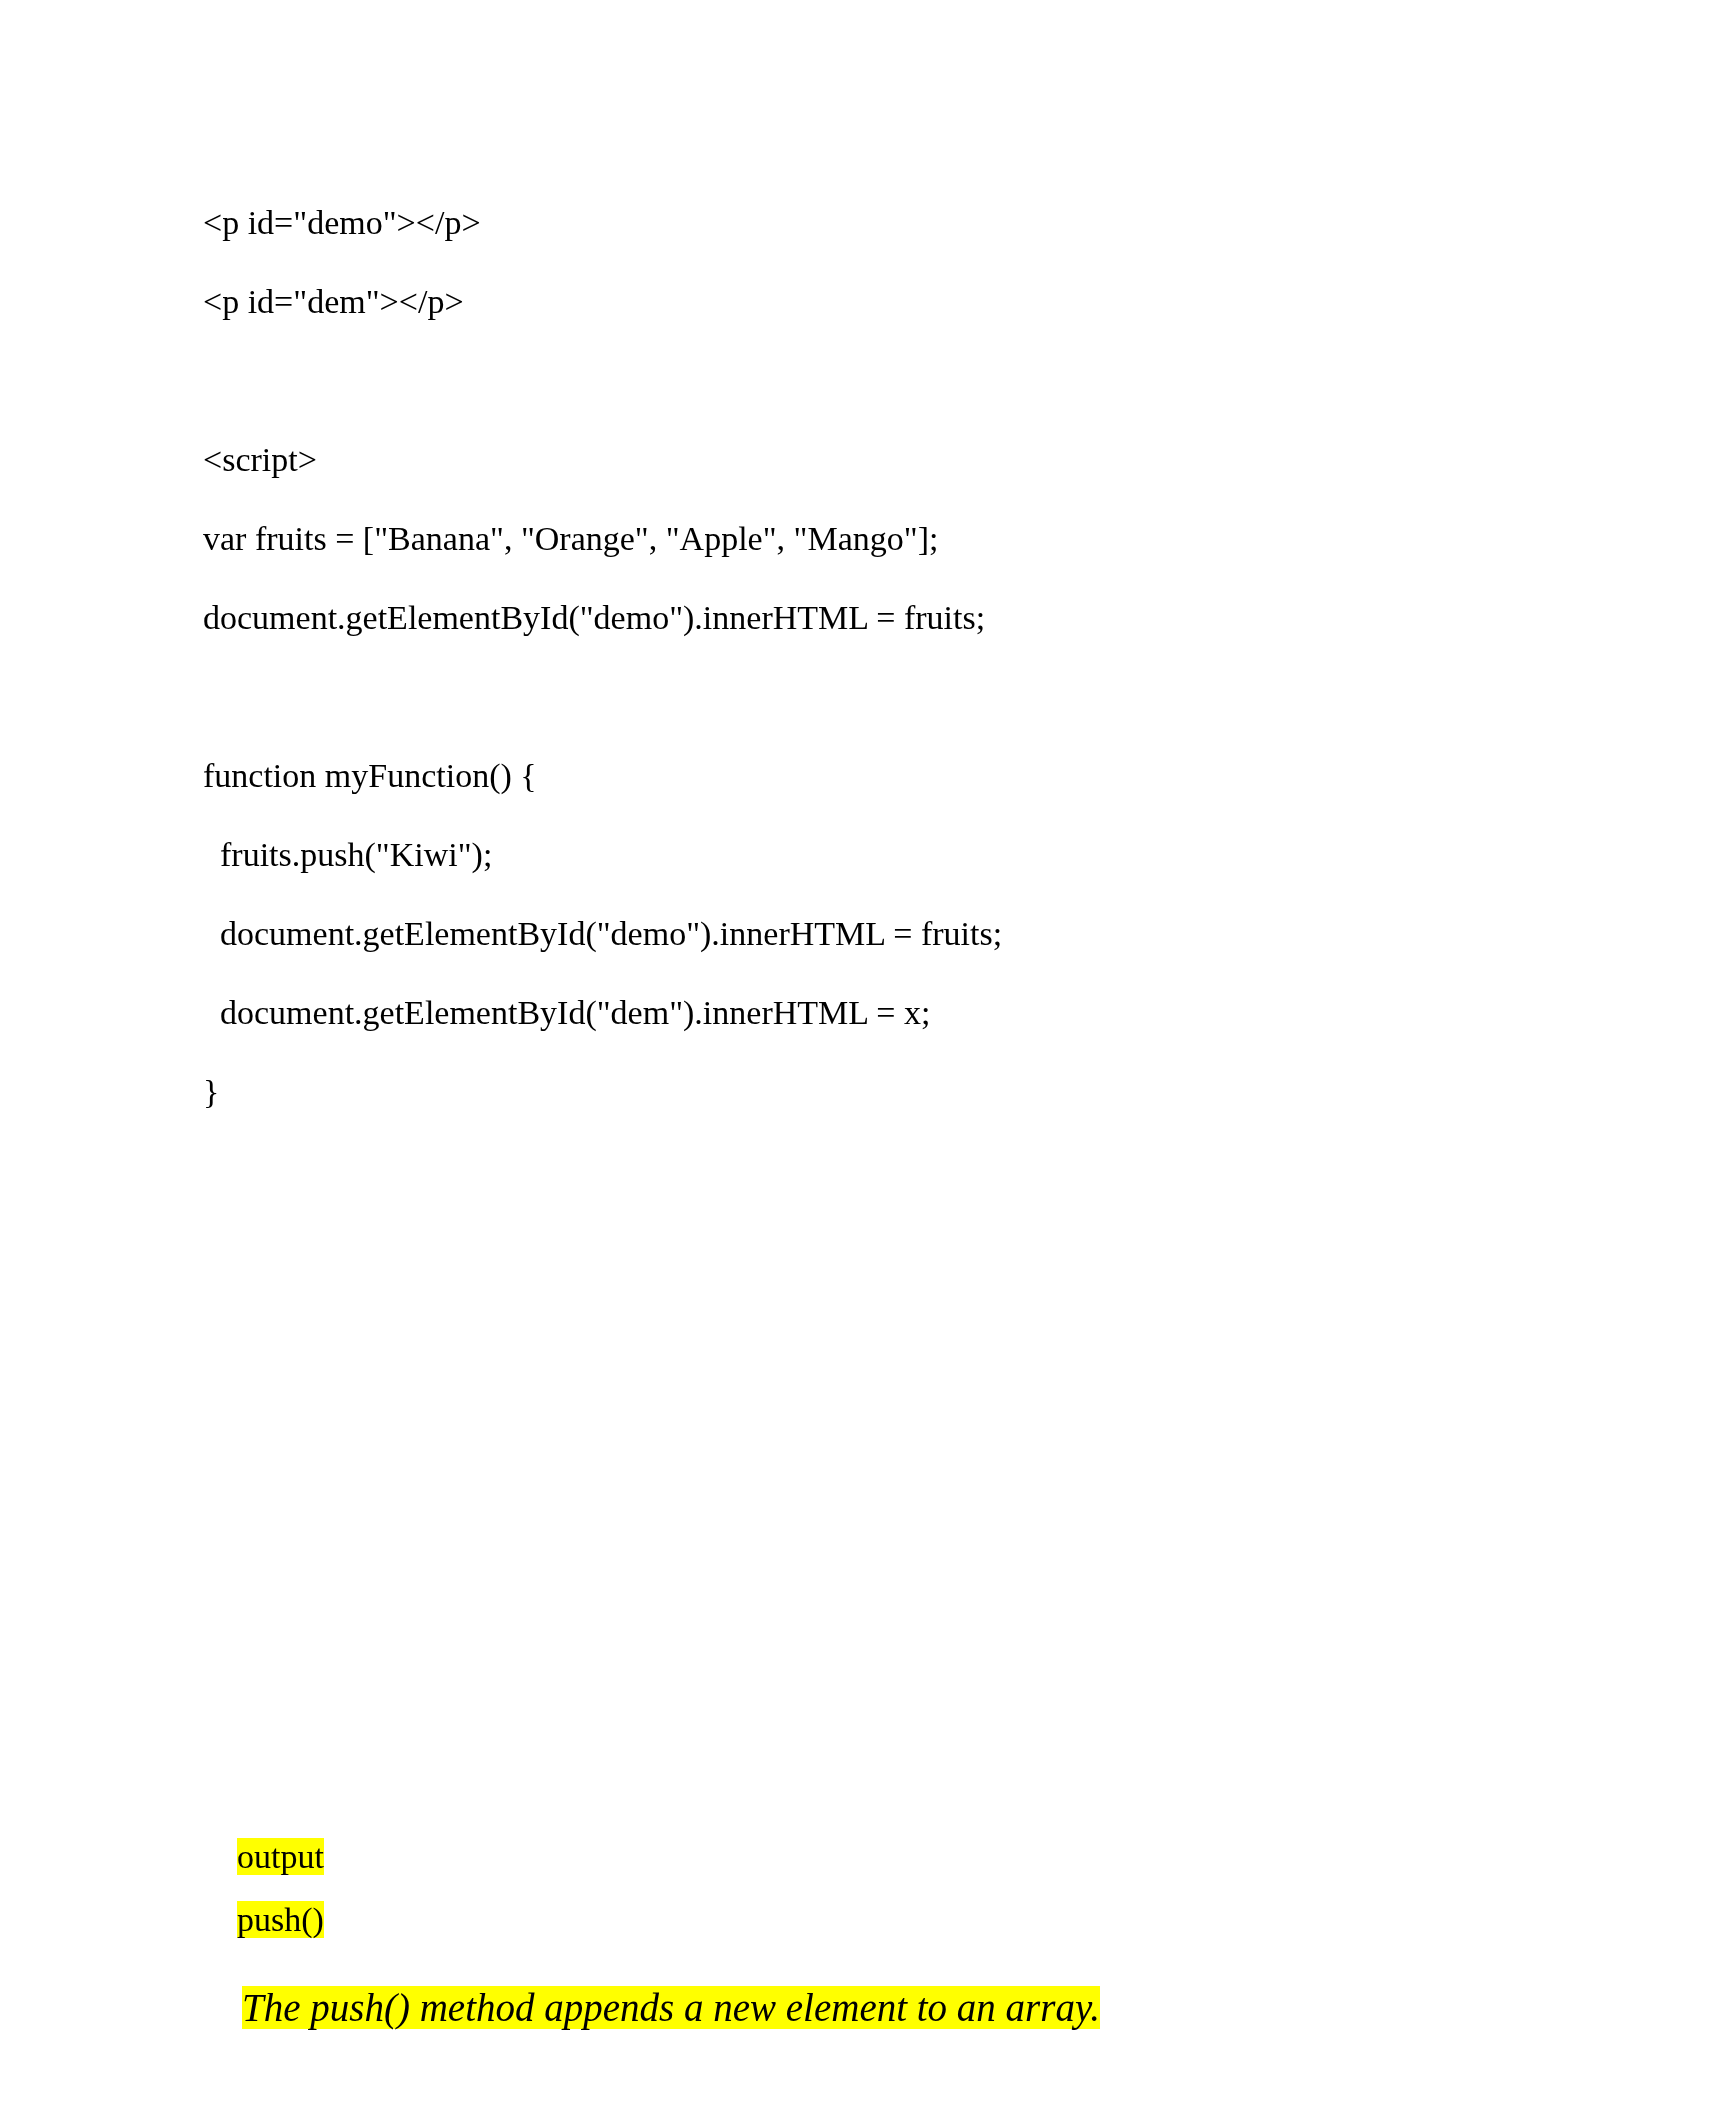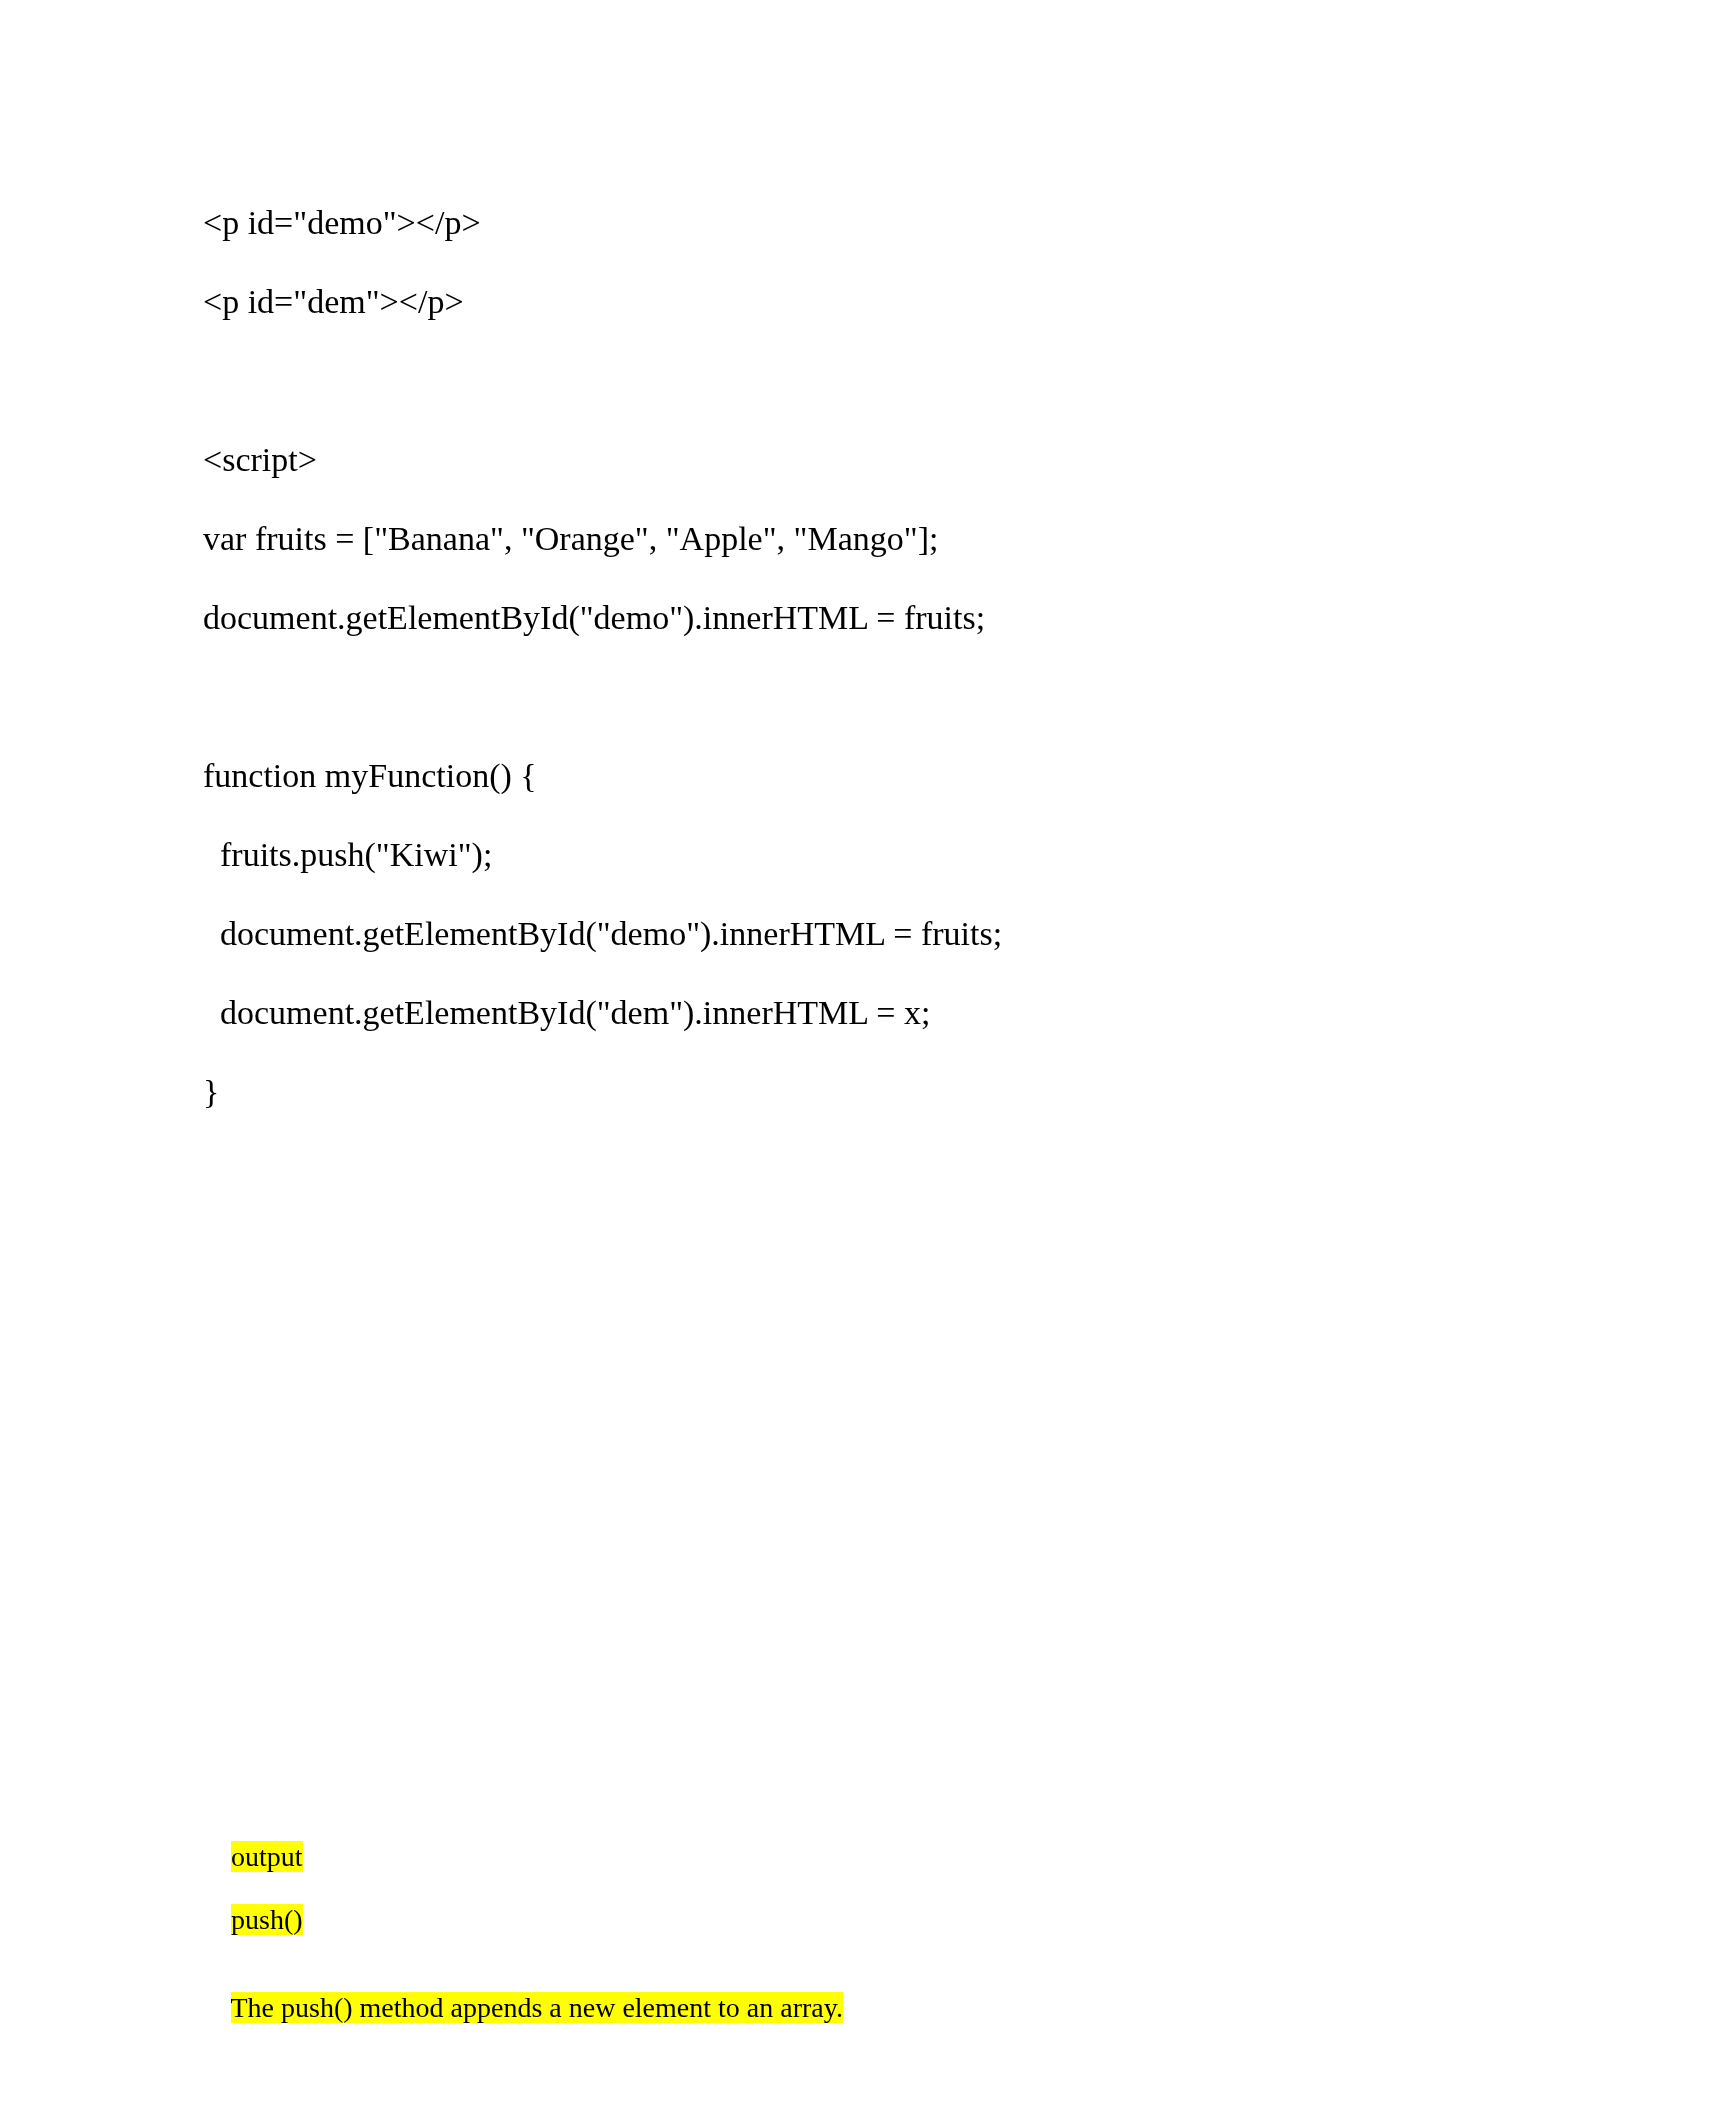--- a/index.html
+++ b/index.html
@@ -26,26 +26,27 @@
     line-height: 79px;
     height: 79px;
     white-space: pre;
   }
   .hl-line {
     position: absolute;
     left: 203px;
     white-space: pre;
   }
   .hl-line.small {
-    font-size: 28px;
+    font-size: 34px;
     line-height: 39px;
   }
   .hl-line.large {
-    font-size: 28px;
+    font-size: 39px;
     line-height: 44px;
+    font-style: italic;
   }
   .hl-line mark {
     background: var(--hl, #ffff00);
     color: inherit;
   }
   .hl-output { top: 1798px; }
   .hl-push   { top: 1861px; }
   .hl-main   { top: 1942px; }
 </style>
 </head>

